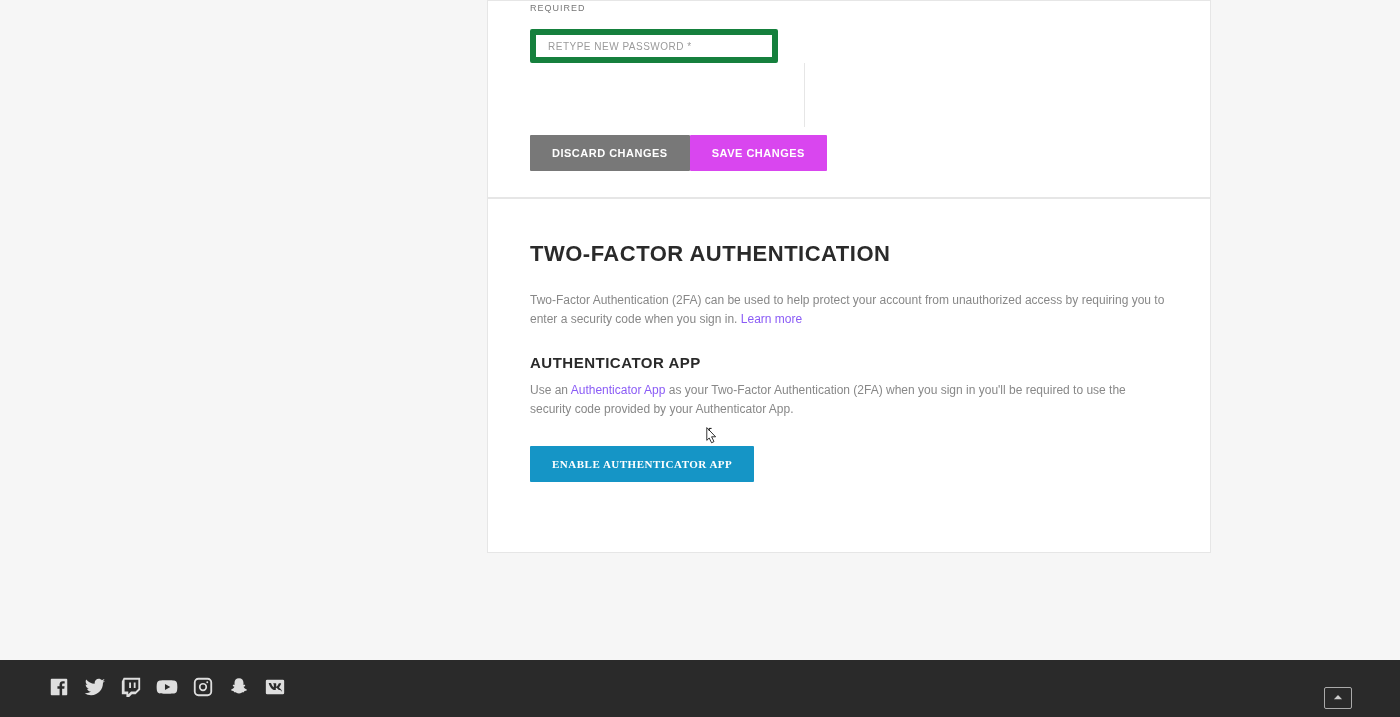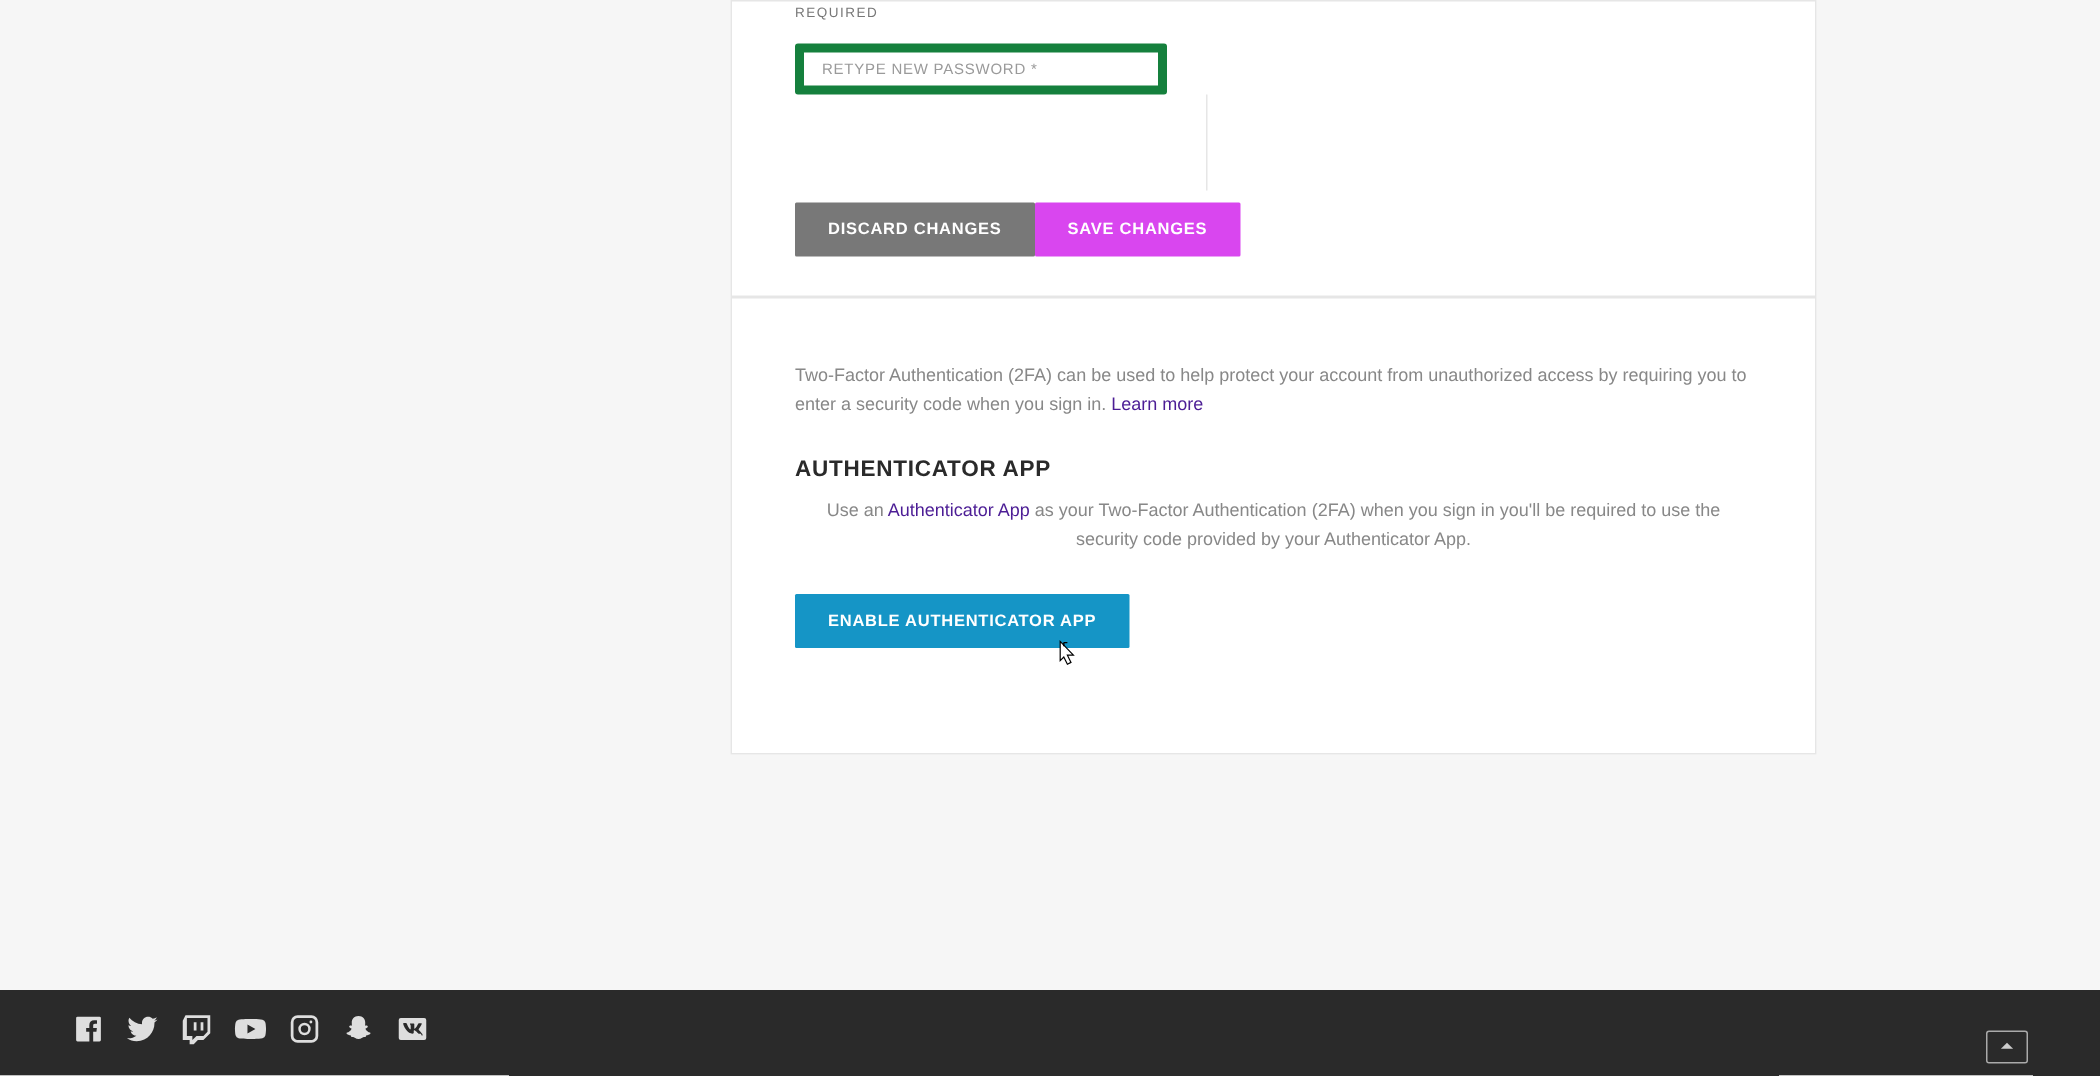--- a/index.html
+++ b/index.html
@@ -70,56 +70,55 @@
       padding: 0 22px;
       font-size: 11px;
       font-weight: 700;
       letter-spacing: .5px;
       text-transform: uppercase;
       cursor: pointer;
       border-radius: 1px;
     }
     .btn-gray { background: #787878; color: #fff; }
     .btn-blue { background: #d946ef; color: #fff; }
-    .btn-blue.darker { background: #1595c6; }
+    .btn-blue.darker { background: #1595c6; font-family: Liberation Serif, serif; }
     .tfa-card {
       padding: 42px 42px 42px 42px;
     }
     h2 {
       font-size: 22px;
       font-weight: 700;
       letter-spacing: .5px;
       color: #2a2a2a;
       text-transform: uppercase;
       margin-bottom: 24px;
     }
     .desc {
       font-size: 12px;
       line-height: 1.55;
       color: #888;
       margin-bottom: 26px;
     }
     .link {
-      color: #4c1d95;
+      color: #8b5cf6;
       text-decoration: none;
     }
     h3 {
       font-size: 15px;
       font-weight: 700;
       letter-spacing: .5px;
       color: #2a2a2a;
       text-transform: uppercase;
       margin-bottom: 10px;
     }
     .subdesc {
       font-size: 12px;
       line-height: 1.55;
       color: #888;
       margin-bottom: 28px;
-      text-align: center;
     }
     .section-group { margin-bottom: 28px; position: relative; }
     .cursor {
       position: absolute;
       left: 702px;
       top: 426px;
       width: 16px;
       height: 20px;
       pointer-events: none;
       z-index: 50;
@@ -169,20 +168,21 @@
     <div class="required-label">REQUIRED</div>
     <input type="password" class="input-field" placeholder="RETYPE NEW PASSWORD *" style="">
     <div class="divider-space"></div>
     <div class="btn-row">
       <button class="btn btn-gray">DISCARD CHANGES</button>
       <button class="btn btn-blue">SAVE CHANGES</button>
     </div>
   </div>
 
   <div class="card tfa-card">
+    <h2>TWO-FACTOR AUTHENTICATION</h2>
     <p class="desc">
       <span>Two-Factor Authentication (2FA) can be used to help protect your account from unauthorized access by requiring you to enter a security code when you sign in. </span><a href="#" class="link">Learn more</a>
     </p>
 
     <div class="section-group">
       <h3>AUTHENTICATOR APP</h3>
       <p class="subdesc">
         <span>Use an </span><a href="#" class="link">Authenticator App</a><span> as your Two-Factor Authentication (2FA) when you sign in you'll be required to use the security code provided by your Authenticator App.</span>
       </p>
       <button class="btn btn-blue darker">ENABLE AUTHENTICATOR APP</button>

